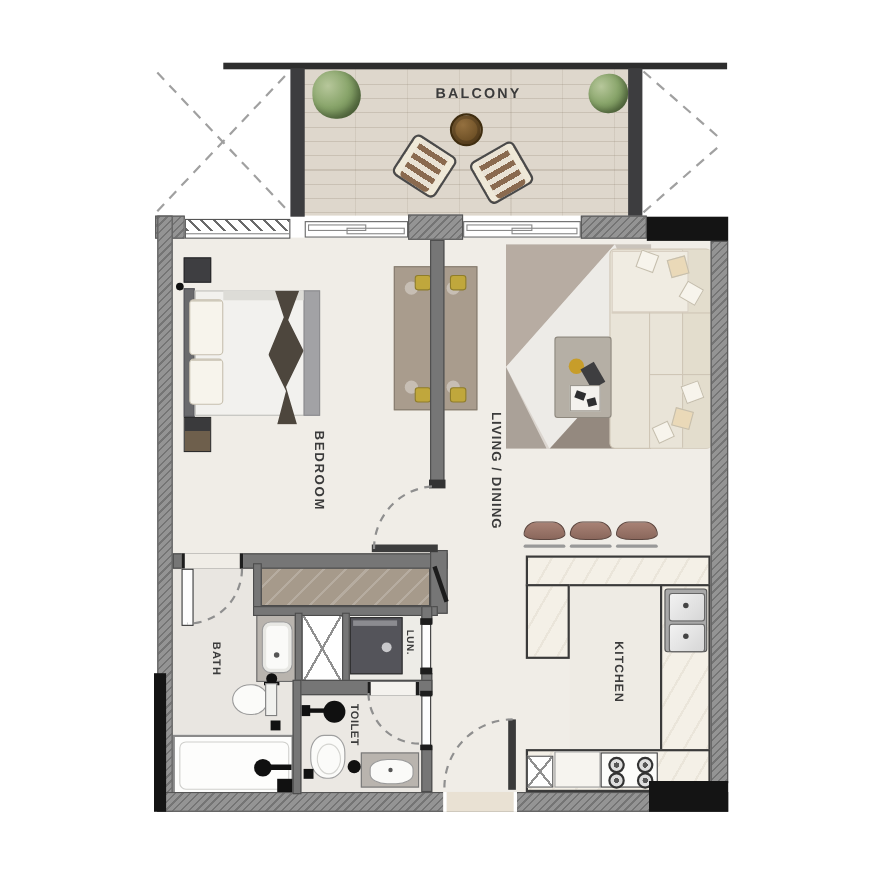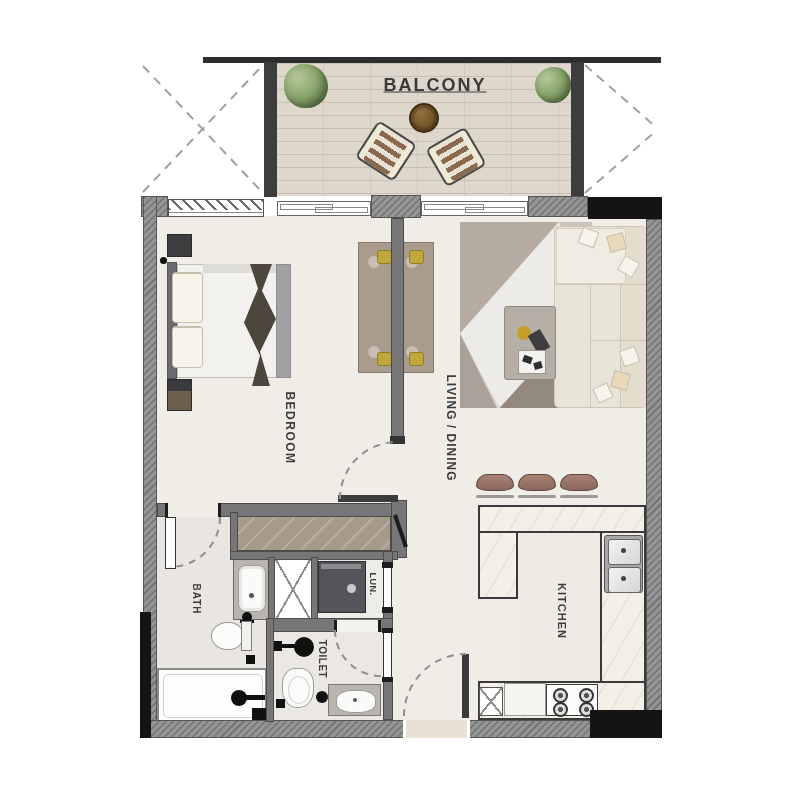--- a/index.html
+++ b/index.html
@@ -230,21 +230,21 @@
     </g>
     <g stroke="#8f8f8f" stroke-width="2" stroke-dasharray="7 6" fill="none">
       <path d="M340,499 A57,57 0 0 1 397,442"></path>
       <path d="M220,517 A50,50 0 0 1 170,567"></path>
       <path d="M335,630 A46,46 0 0 0 381,676"></path>
       <path d="M404,716 A62,62 0 0 1 466,654"></path>
     </g>
     <path d="M395,515 L406,547" stroke="#1c1c1c" stroke-width="4"></path>
   </svg>
 
-  <div class="lab" style="left:435px;top:85px;font-size:18px;letter-spacing:2px;text-decoration:underline;">BALCONY</div>
+  <div class="lab" style="left:435px;top:85px;font-size:13px;letter-spacing:2px;">BALCONY</div>
   <div class="lab vlab" style="left:290px;top:428px;font-size:12px;letter-spacing:1.5px;">BEDROOM</div>
   <div class="lab vlab" style="left:451px;top:428px;font-size:12px;letter-spacing:1px;">LIVING / DINING</div>
   <div class="lab vlab" style="left:562px;top:611px;font-size:11px;letter-spacing:1px;">KITCHEN</div>
   <div class="lab vlab" style="left:196px;top:599px;font-size:10px;letter-spacing:1px;">BATH</div>
   <div class="lab vlab" style="left:322px;top:659px;font-size:10px;letter-spacing:0.5px;">TOILET</div>
   <div class="lab vlab" style="left:373px;top:584px;font-size:9px;letter-spacing:0.5px;">LUN.</div>
 
 </div>
 
 </body></html>

